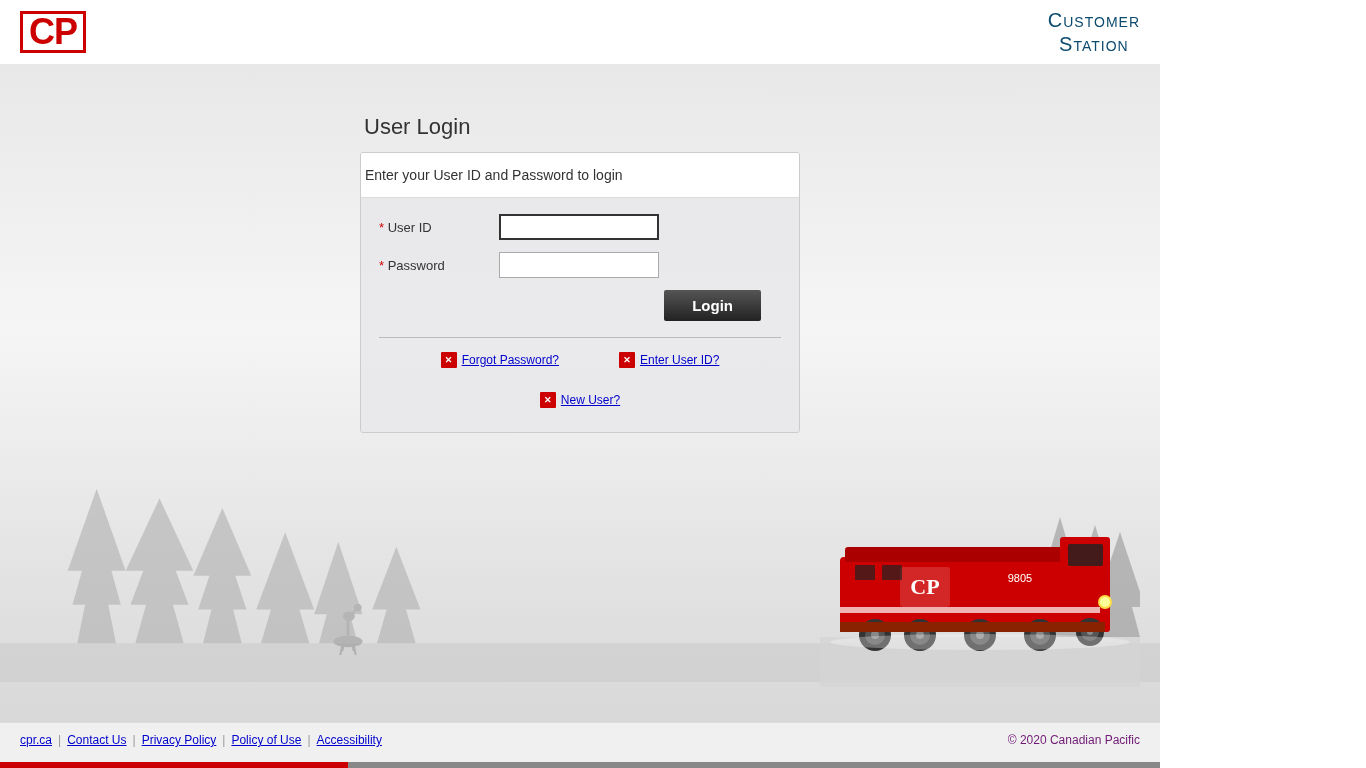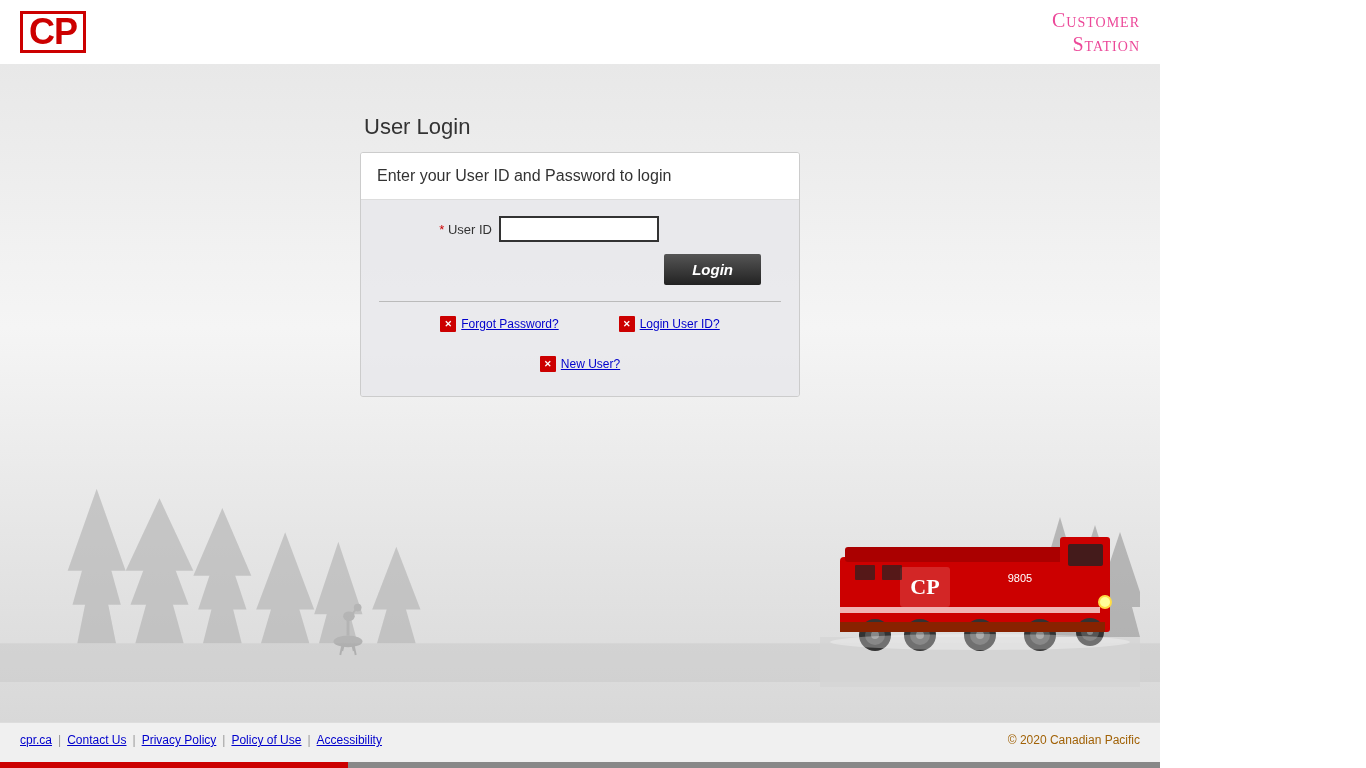--- a/index.html
+++ b/index.html
@@ -36,24 +36,24 @@
       font-weight: 900;
       color: #cc0000;
       font-family: Arial Black, Arial, sans-serif;
       letter-spacing: -1px;
       border: 3px solid #cc0000;
       padding: 0 6px;
       line-height: 1;
     }
 
     .customer-station {
-      font-family: Liberation Serif, serif;
+      font-family: Liberation Sans, sans-serif;
       font-size: 20px;
-      color: #ec4899;
-      text-align: right;
+      color: #0c4a6e;
+      text-align: center;
       line-height: 1.2;
       font-variant: small-caps;
       letter-spacing: 1px;
     }
 
     
     .main-content {
       flex: 1;
       background: linear-gradient(to bottom, #e8e8e8 0%, #f5f5f5 40%, #d8d8d8 100%);
       position: relative;
@@ -94,23 +94,23 @@
     .login-box {
       background: rgba(255,255,255,0.85);
       border: 1px solid #ccc;
       border-radius: 3px;
       padding: 0;
       overflow: hidden;
     }
 
     .login-box-header {
       background: rgba(255,255,255,0.9);
-      padding: 14px 16px;
+      padding: 14px 4px;
       border-bottom: 1px solid #ddd;
-      font-size: 16px;
+      font-size: 14px;
       color: #333;
     }
 
     .login-box-body {
       background: rgba(220,220,225,0.6);
       padding: 16px 18px 24px 18px;
     }
 
     .mandatory-note {
       text-align: right;
@@ -124,21 +124,20 @@
     }
 
     .form-row {
       display: flex;
       align-items: center;
       margin-bottom: 12px;
     }
 
     .form-label {
       width: 120px;
-      text-align: right;
       font-size: 13px;
       color: #333;
       padding-right: 7px;
     }
 
     .form-label .asterisk {
       color: #cc0000;
     }
 
     .form-input {
@@ -169,21 +168,20 @@
     .login-btn {
       background: linear-gradient(to bottom, #555 0%, #222 100%);
       color: #fff;
       border: none;
       padding: 7px 28px;
       font-size: 15px;
       font-weight: bold;
       cursor: pointer;
       border-radius: 2px;
       margin-right: 20px;
-      font-style: italic;
     }
 
     .divider {
       border: none;
       border-top: 1px solid #bbb;
       margin: 16px 0 14px 0;
     }
 
     .links-row {
       display: flex;
@@ -265,21 +263,21 @@
       cursor: pointer;
       font-size: 12px;
     }
 
     .footer-sep {
       color: #999;
     }
 
     .footer-copyright {
       font-size: 12px;
-      color: #a16207;
+      color: #701a75;
     }
 
     
     .bottom-bar {
       height: 6px;
       background: linear-gradient(to right, #cc0000 0%, #cc0000 30%, #888 30%, #888 100%);
     }
 
     
     .train-svg-container {
@@ -412,35 +410,41 @@
 
         <div class="login-box-body">
 
           <div class="form-row">
             <label class="form-label">
               <span class="asterisk">* </span>User ID
             </label>
             <input type="text" class="form-input" style="">
           </div>
 
+          <div class="form-row">
+            <label class="form-label">
+              <span class="asterisk">* </span>Password
+            </label>
+            <input type="password" class="form-input-password" style="">
+          </div>
 
           <div class="btn-row">
             <button class="login-btn">Login</button>
           </div>
 
           <hr class="divider">
 
           <div class="links-row">
             <div class="link-item">
               <span class="link-icon"></span>
               <a class="link-anchor">Forgot Password?</a>
             </div>
             <div class="link-item">
               <span class="link-icon"></span>
-              <a class="link-anchor">Login User ID?</a>
+              <a class="link-anchor">Enter User ID?</a>
             </div>
           </div>
 
           <div class="new-user-row">
             <div class="link-item">
               <span class="link-icon"></span>
               <a class="link-anchor">New User?</a>
             </div>
           </div>
         </div>

